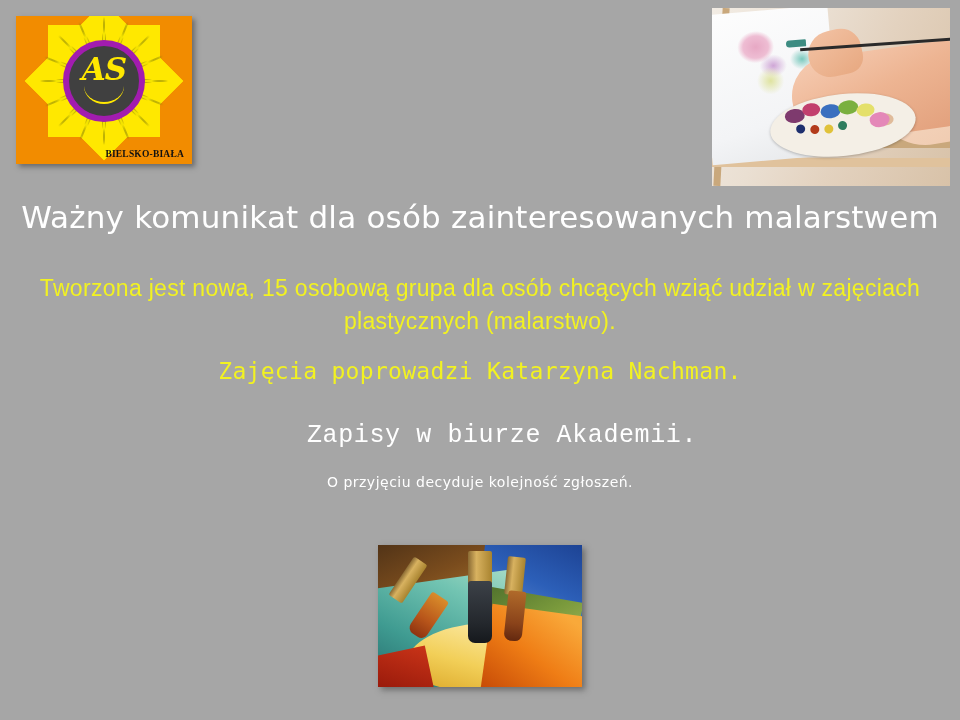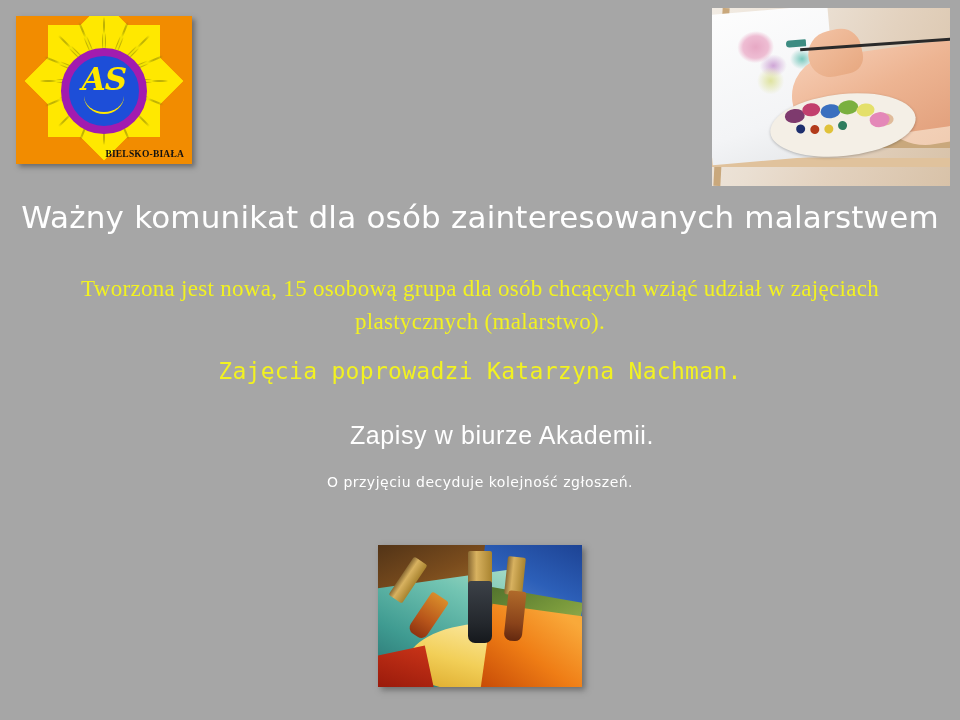--- a/index.html
+++ b/index.html
@@ -71,24 +71,23 @@
     filter: drop-shadow(0.7px 0.7px 0 #111);
   }
   .logo-disc {
     position: absolute;
     left: 50%;
     top: 44%;
     transform: translate(-50%,-50%);
     width: 70px;
     height: 70px;
     border-radius: 50%;
-    background: #1d4ed8;
-    border: 8px solid #a21caf;
+    background: #404040;
+    border: 6px solid #a21caf;
     z-index: 5;
-    margin-top: 10px;
   }
   .logo-as {
     position: absolute;
     left: 0; right: 0;
     top: 8px;
     text-align: center;
     color: #FFE800;
     font-family: "DejaVu Serif", serif;
     font-style: italic;
     font-weight: bold;
@@ -289,42 +288,42 @@
     letter-spacing: 0.2px;
     line-height: 1.1;
   }
   .body-yellow {
     position: absolute;
     left: 26px;
     right: 26px;
     top: 272px;
     text-align: center;
     color: #F2F221;
-    font-family: Liberation Serif, serif;
+    font-family: Liberation Sans, sans-serif;
     font-size: 23px;
     line-height: 1.45;
     letter-spacing: 0.3px;
   }
   .line-presenter {
     position: absolute;
     left: 0; right: 0;
     top: 358px;
     text-align: center;
     color: #F2F221;
     font-family: "DejaVu Sans Mono", monospace;
     font-size: 23px;
     letter-spacing: 0.3px;
   }
   .line-signup {
     position: absolute;
     left: 0; right: 0;
     top: 421px;
     text-align: center;
     color: #ffffff;
-    font-family: Liberation Sans, sans-serif;
+    font-family: Liberation Mono, monospace;
     font-size: 25px;
     letter-spacing: 0.6px;
     padding-left: 44px;
   }
   .line-note {
     position: absolute;
     left: 0; right: 0;
     top: 474px;
     text-align: center;
     color: #ffffff;

